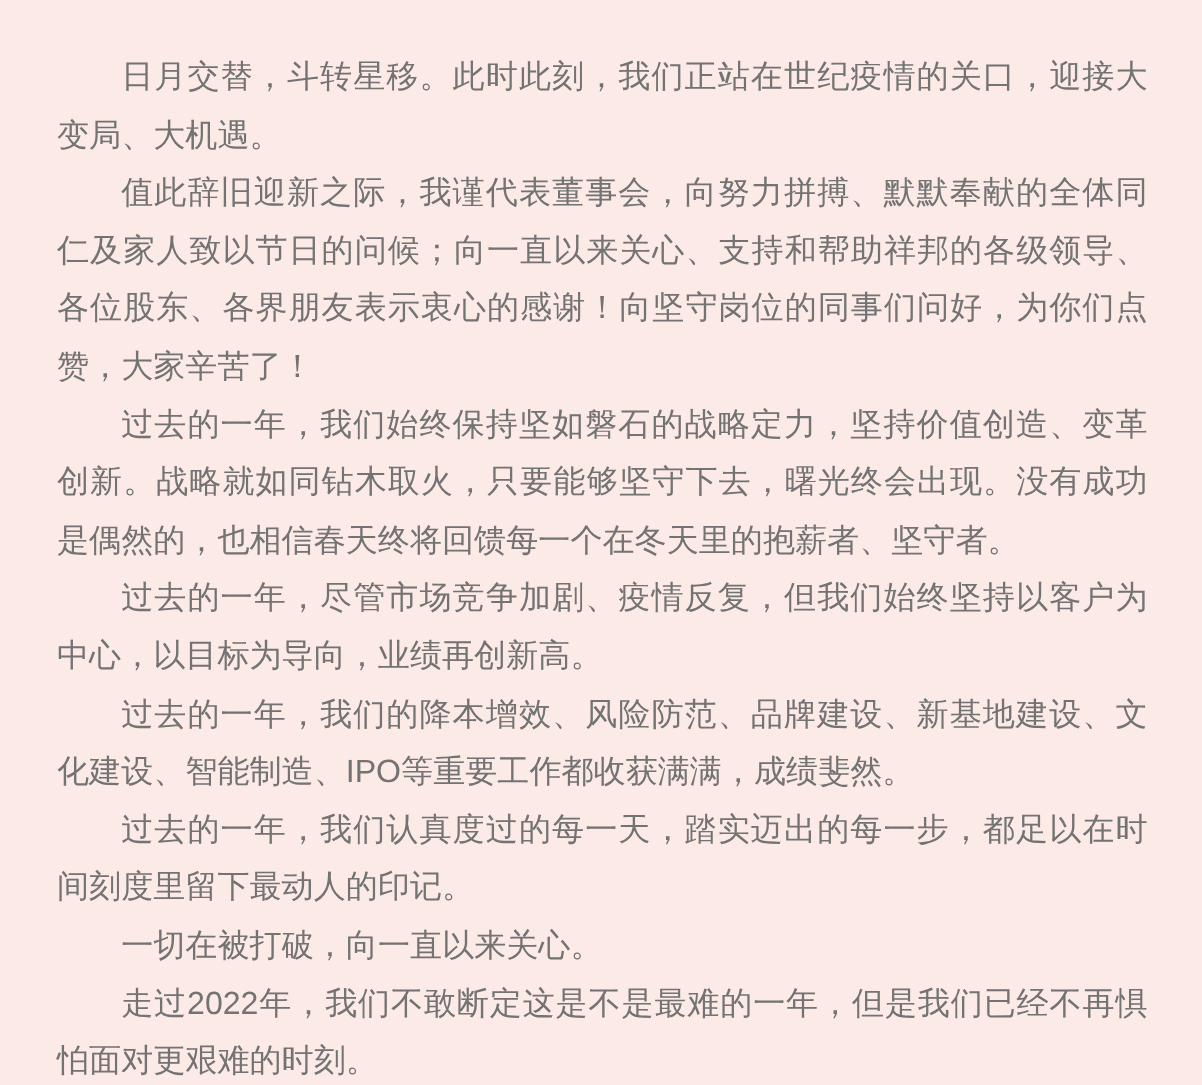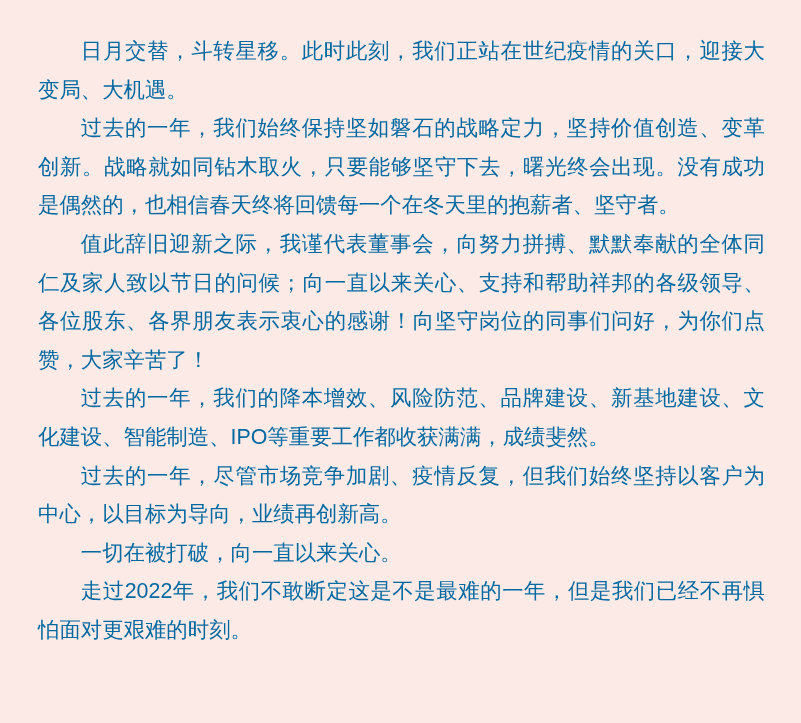--- a/index.html
+++ b/index.html
@@ -14,35 +14,36 @@
   }
   .article {
     box-sizing: border-box;
     width: 801px;
     height: 723px;
     padding: 32px 36px 0 38px;
     font-family: "Liberation Sans", sans-serif;
     font-size: 21.4px;
     line-height: 38.6px;
     font-weight: 300;
-    color: #0369a1;
+    color: #737373;
     text-align: justify;
     letter-spacing: 0;
   }
   .article p {
     margin: 0;
     padding: 0;
     text-indent: 2em;
     word-break: break-all;
   }
 </style>
 </head>
 <body>
 
 <div class="article">
   <p>日月交替，斗转星移。此时此刻，我们正站在世纪疫情的关口，迎接大变局、大机遇。</p>
+  <p>值此辞旧迎新之际，我谨代表董事会，向努力拼搏、默默奉献的全体同仁及家人致以节日的问候；向一直以来关心、支持和帮助祥邦的各级领导、各位股东、各界朋友表示衷心的感谢！向坚守岗位的同事们问好，为你们点赞，大家辛苦了！</p>
   <p>过去的一年，我们始终保持坚如磐石的战略定力，坚持价值创造、变革创新。战略就如同钻木取火，只要能够坚守下去，曙光终会出现。没有成功是偶然的，也相信春天终将回馈每一个在冬天里的抱薪者、坚守者。</p>
-  <p>值此辞旧迎新之际，我谨代表董事会，向努力拼搏、默默奉献的全体同仁及家人致以节日的问候；向一直以来关心、支持和帮助祥邦的各级领导、各位股东、各界朋友表示衷心的感谢！向坚守岗位的同事们问好，为你们点赞，大家辛苦了！</p>
+  <p>过去的一年，尽管市场竞争加剧、疫情反复，但我们始终坚持以客户为中心，以目标为导向，业绩再创新高。</p>
   <p>过去的一年，我们的降本增效、风险防范、品牌建设、新基地建设、文化建设、智能制造、IPO等重要工作都收获满满，成绩斐然。</p>
-  <p>过去的一年，尽管市场竞争加剧、疫情反复，但我们始终坚持以客户为中心，以目标为导向，业绩再创新高。</p>
+  <p>过去的一年，我们认真度过的每一天，踏实迈出的每一步，都足以在时间刻度里留下最动人的印记。</p>
   <p>一切在被打破，向一直以来关心。</p>
   <p>走过2022年，我们不敢断定这是不是最难的一年，但是我们已经不再惧怕面对更艰难的时刻。</p>
 </div>
 
 </body></html>

